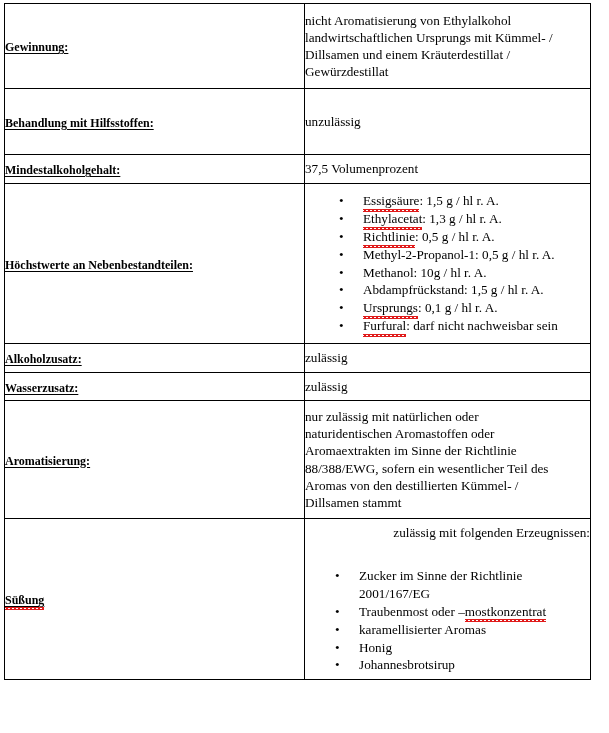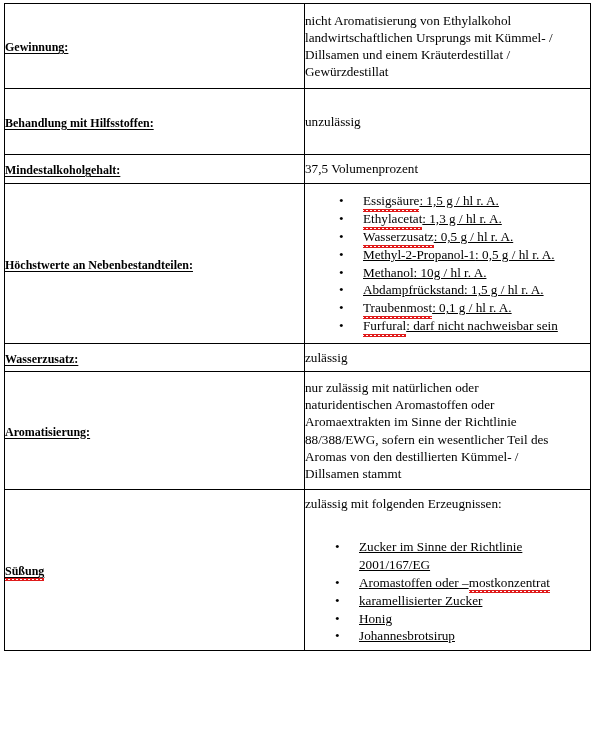--- a/index.html
+++ b/index.html
@@ -80,21 +80,20 @@
     margin: 0;
     padding: 0;
     list-style: none;
   }
   ul.bullets li {
     font-size: 13.2px;
     line-height: 1.355;
     position: relative;
     padding-left: 58px;
     margin: 0;
-    text-decoration: underline;
   }
   ul.bullets li::before {
     content: "\2022";
     position: absolute;
     left: 34px;
     top: 0;
     font-size: 13.2px;
     line-height: 1.355;
   }
   ul.bullets.sweet li {
@@ -120,20 +119,21 @@
       linear-gradient(-45deg, transparent 42%, #e01b1b 42%, #e01b1b 58%, transparent 58%);
     background-size: 4px 3px;
     background-repeat: repeat-x;
   }
   .sq.plain::after { bottom: -1px; }
   .sub-head {
     font-size: 13.2px;
     line-height: 1.3;
     display: block;
     margin-bottom: 26px;
+    text-align: right;
   }
   .row-h1 { height: 85px; }
   .row-h2 { height: 66px; }
   .row-h3 { height: 29px; }
   .row-h4 { height: 160px; }
   .row-h5 { height: 29px; }
   .row-h6 { height: 28px; }
   .row-h7 { height: 118px; }
   .row-h8 { height: 161px; }
   .row-h9 { height: 51px; }
@@ -182,30 +182,40 @@
       </tr>
 
       <tr class="row-h4">
         <td class="label-cell">
           <span class="label-text">Höchstwerte an Nebenbestandteilen:</span>
         </td>
         <td class="value-cell">
           <ul class="bullets">
             <li><span class="sq">Essigsäure</span><span>: 1,5 g / hl r. A.</span></li>
             <li><span class="sq">Ethylacetat</span><span>: 1,3 g / hl r. A.</span></li>
-            <li><span class="sq">Wasserzusatz</span><span>: 0,5 g / hl r. A.</span></li>
+            <li><span class="sq">Richtlinie</span><span>: 0,5 g / hl r. A.</span></li>
             <li><span>Methyl-2-Propanol-1</span><span>: 0,5 g / hl r. A.</span></li>
             <li><span>Methanol</span><span>: 10g / hl r. A.</span></li>
             <li><span>Abdampfrückstand</span><span>: 1,5 g / hl r. A.</span></li>
-            <li><span class="sq">Traubenmost</span><span>: 0,1 g / hl r. A.</span></li>
+            <li><span class="sq">Ursprungs</span><span>: 0,1 g / hl r. A.</span></li>
             <li><span class="sq">Furfural</span><span>: darf nicht nachweisbar sein</span></li>
           </ul>
         </td>
       </tr>
 
+      <tr class="row-h5">
+        <td class="label-cell">
+          <span class="label-text">Alkoholzusatz:</span>
+        </td>
+        <td class="value-cell">
+          <span class="value-text">
+            <span class="ln">zulässig</span>
+          </span>
+        </td>
+      </tr>
 
       <tr class="row-h6">
         <td class="label-cell">
           <span class="label-text">Wasserzusatz:</span>
         </td>
         <td class="value-cell">
           <span class="value-text">
             <span class="ln">zulässig</span>
           </span>
         </td>
@@ -228,22 +238,22 @@
       </tr>
 
       <tr class="row-h8">
         <td class="label-cell">
           <span class="label-text misspelled">Süßung</span>
         </td>
         <td class="value-cell">
           <span class="sub-head">zulässig mit folgenden Erzeugnissen:</span>
           <ul class="bullets sweet">
             <li><span>Zucker im Sinne der Richtlinie 2001/167/EG</span></li>
-            <li><span>Aromastoffen oder –</span><span class="sq plain">mostkonzentrat</span></li>
-            <li><span>karamellisierter Zucker</span></li>
+            <li><span>Traubenmost oder –</span><span class="sq plain">mostkonzentrat</span></li>
+            <li><span>karamellisierter Aromas</span></li>
             <li><span>Honig</span></li>
             <li><span>Johannesbrotsirup</span></li>
           </ul>
         </td>
       </tr>
 
 
     </tbody>
   </table>
 </div>

